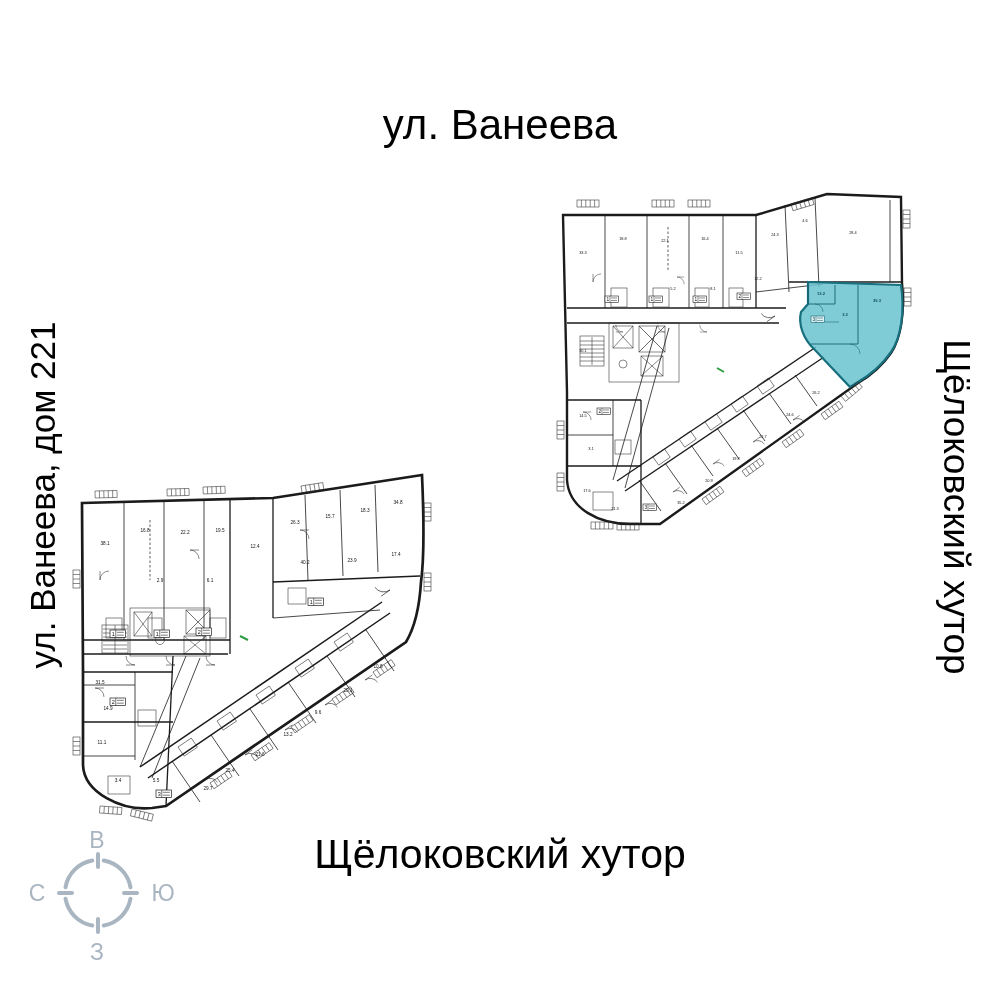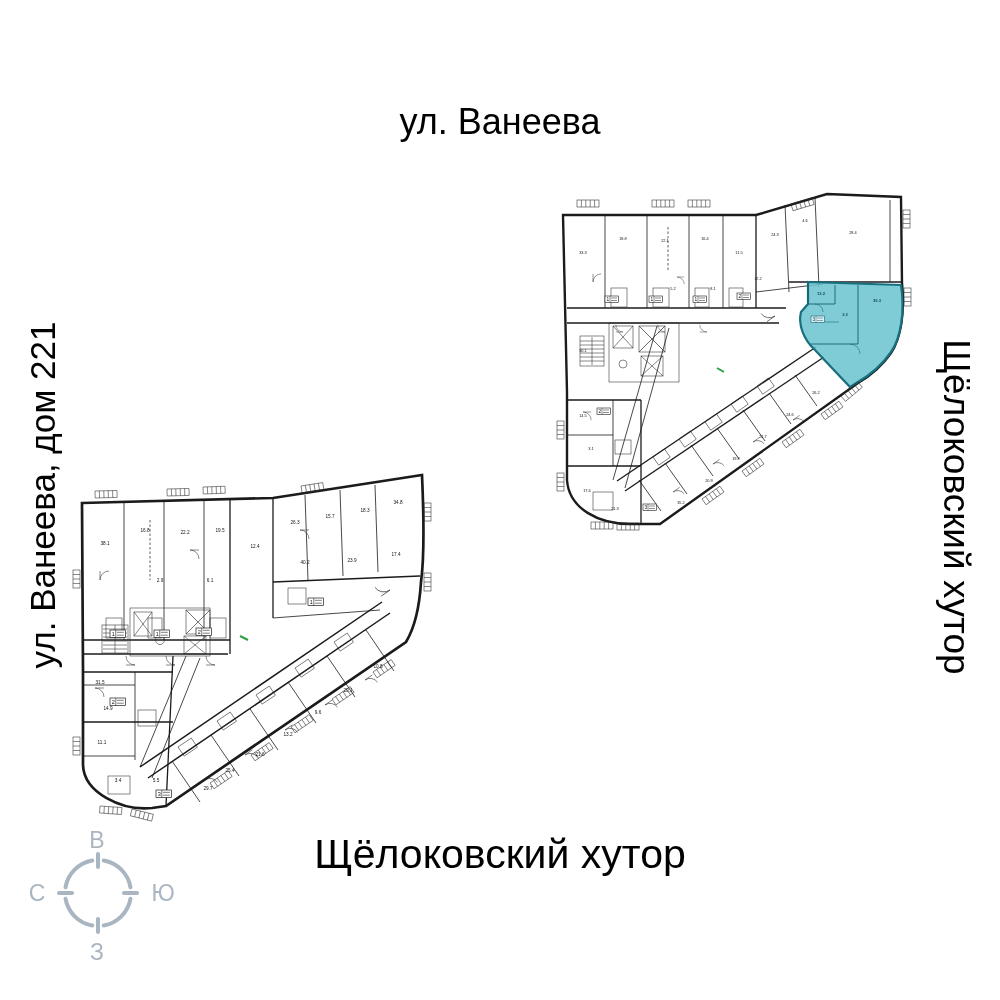--- a/index.html
+++ b/index.html
@@ -1,19 +1,19 @@
 <!DOCTYPE html>
 <html><head>
 <meta charset="utf-8">
 <style>
   html,body{margin:0;padding:0;background:#ffffff;}
   .canvas{position:relative;width:1000px;height:1000px;background:#ffffff;overflow:hidden;
           font-family:"Liberation Sans",sans-serif;}
   .street{position:absolute;color:#000;white-space:nowrap;}
-  .street-top{top:101px;left:0;width:1000px;text-align:center;font-size:36px;}
+  .street-top{top:101px;left:0;width:1000px;text-align:center;font-size:42px;}
   .street-bottom{top:831px;left:0;width:1000px;text-align:center;font-size:41px;}
   .street-left{top:495px;left:43px;font-size:35px;transform:translate(-50%,-50%) rotate(-90deg);}
   .street-right{top:507px;left:956px;font-size:37px;transform:translate(-50%,-50%) rotate(90deg);}
   svg{position:absolute;overflow:visible;}
   
   .w{stroke:#1b1b1b;stroke-width:2.4;fill:none;stroke-linejoin:miter;}
   .w2{stroke:#1b1b1b;stroke-width:1.3;fill:none;}
   .p{stroke:#1b1b1b;stroke-width:.8;fill:none;}
   .t{stroke:#2a2a2a;stroke-width:.55;fill:none;}
   .dash{stroke:#1b1b1b;stroke-width:.7;fill:none;stroke-dasharray:2.5 2;}

